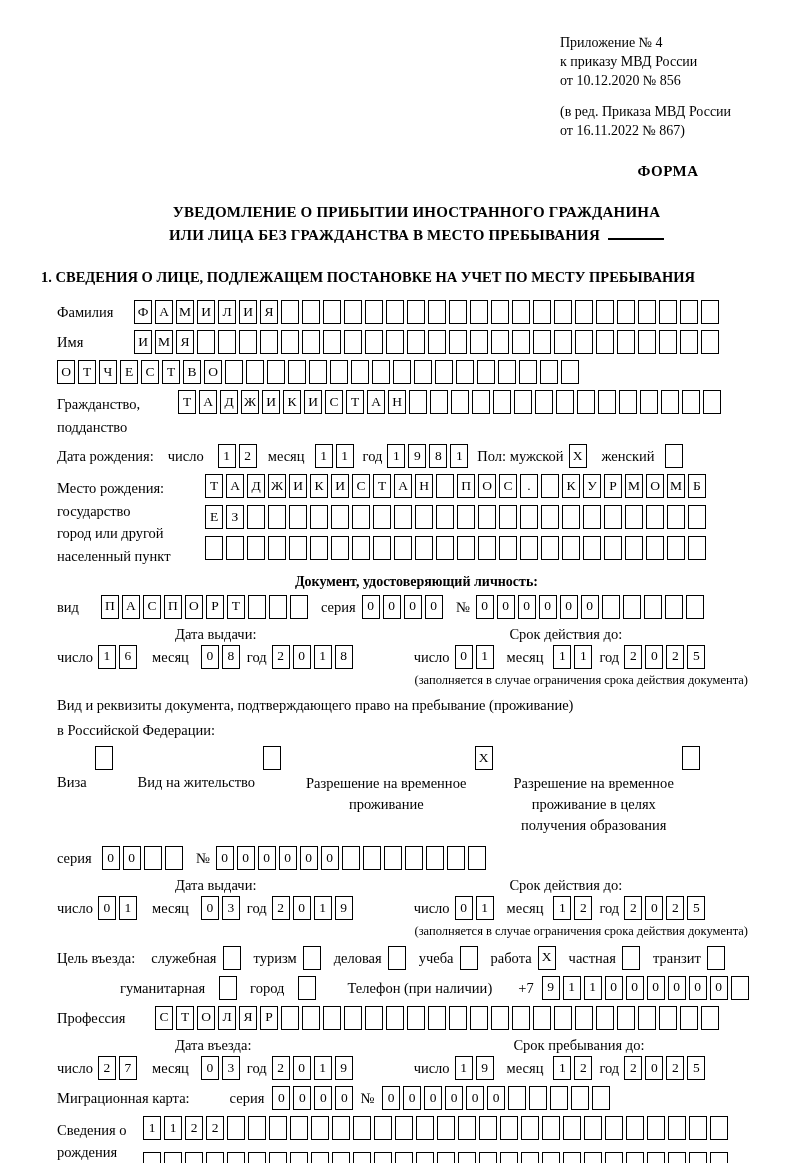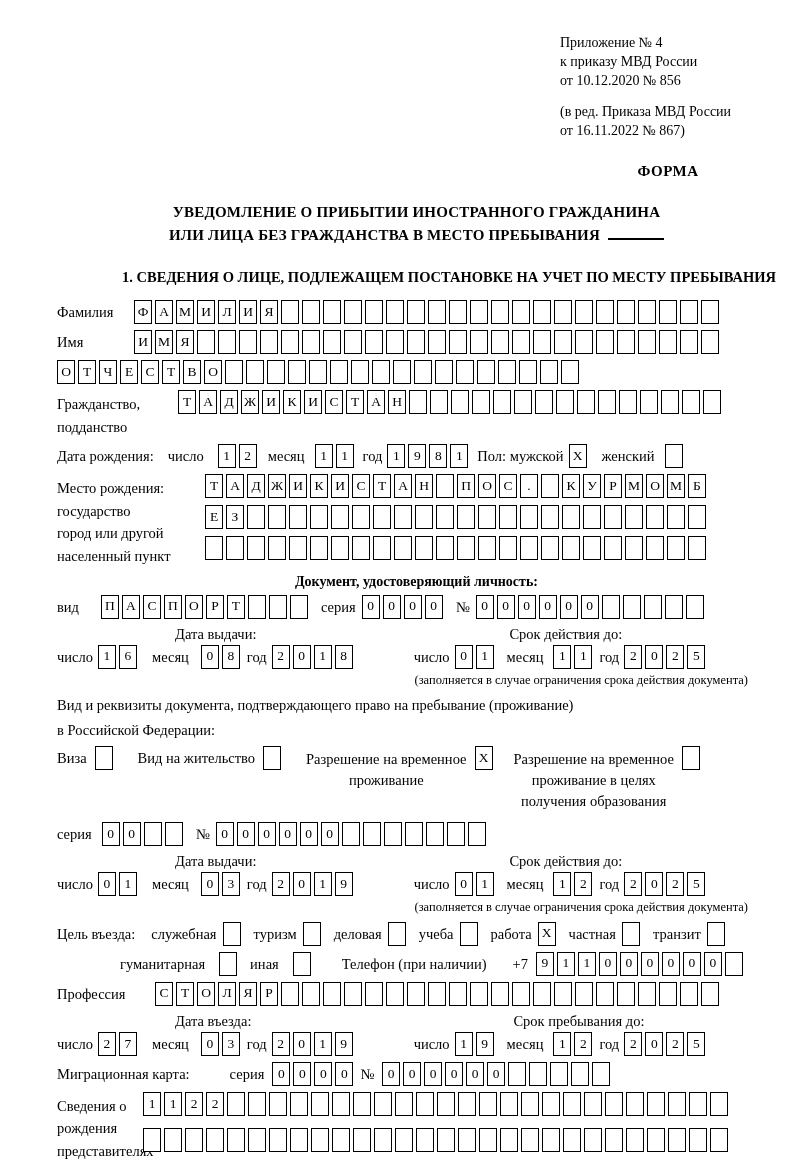--- a/index.html
+++ b/index.html
@@ -9,21 +9,21 @@
     font-family:"Liberation Serif","DejaVu Serif",serif;
     font-size:14px;line-height:1.25;overflow:hidden;position:relative;
   }
   
   .appendix{margin-left:503px;font-size:14px;line-height:1.35;}
   .appendix .ed{margin-top:12px;}
   .forma{margin-left:503px;text-align:center;font-weight:bold;font-size:15px;margin-top:22px;letter-spacing:.5px;}
   
   .title{ text-align:center;font-weight:bold;font-size:15px;margin-top:20px;line-height:1.5;letter-spacing:.2px;}
   .t-underline{display:inline-block;width:56px;border-bottom:2px solid #000;height:12px;margin-left:8px;}
-  .sec1{margin-top:22px;margin-left:-16px;text-align:right;font-weight:bold;font-size:14.5px;margin-bottom:14px;}
+  .sec1{margin-top:22px;margin-left:-16px;text-align:left;font-weight:bold;font-size:14.5px;margin-bottom:14px;}
   
   .frow{display:flex;align-items:flex-start;margin-bottom:6px;}
   .flabel{flex:0 0 auto;font-size:14.5px;padding-top:3px;}
   .w77{width:77px;}.w148{width:148px;}.w121{width:121px;}.w98{width:98px;}.w86{width:86px;}
   .cells{display:flex;flex-wrap:nowrap;}
   .cell{
     flex:0 0 auto;display:inline-flex;align-items:center;justify-content:center;
     width:16px;height:22px;border:1.5px solid #000;margin-right:3px;
     font-size:13.5px;background:#fff;
   }
@@ -32,21 +32,21 @@
   .dlab{padding:3px 5px 0 0;font-size:14.5px;}
   .dates-head{display:flex;font-size:14.5px;margin:2px 0 2px 0;}
   .dh1{margin-left:118px;}
   .dh2{margin-left:253px;}
   .dh2b{margin-left:262px;}
   .note{font-size:12.5px;text-align:right;padding-right:28px;margin:-2px 0 6px 0;}
   .intro{font-size:14.5px;margin:4px 0 2px 0;line-height:1.5;}
   
   .permit-row{display:flex;align-items:flex-start;margin:4px 0 10px 0;font-size:14.5px;}
   .popt{display:flex;align-items:flex-start;}
-  .popt .plbl{padding-top:3px;}
+  .popt .plbl{padding-top:3px;margin-top:24px;}
   .popt .center{text-align:center;white-space:pre-line;line-height:1.45;}
   .popt .cell{margin-left:8px;}.gap22{width:22px;}.gap18{width:18px;}
   .purpose{flex-wrap:nowrap;font-size:14.5px;}
   .purpose .plab{padding:3px 6px 0 10px;}
   .purpose .first{padding-left:0;}
   .sub{font-size:14.5px;line-height:1.55;}
 </style>
 </head>
 <body>
 
@@ -508,21 +508,21 @@
     <span class="cell">X</span>
     <span class="plab">частная</span>
     <span class="cell"></span>
     <span class="plab">транзит</span>
     <span class="cell"></span>
   </div>
 
   <div class="frow purpose" style="padding-left:63px;">
     <span class="plab first">гуманитарная</span>
     <span class="cell" style="margin-left:8px;"></span>
-    <span class="plab">иная</span>
+    <span class="plab">город</span>
     <span class="cell" style="margin-left:8px;"></span>
     <span class="plab" style="padding-left:28px;">Телефон (при наличии)</span>
     <span class="plab" style="padding-left:20px;padding-right:8px;">+7</span>
     <div class="cells">
         <span class="cell">9</span>
         <span class="cell">1</span>
         <span class="cell">1</span>
         <span class="cell">0</span>
         <span class="cell">0</span>
         <span class="cell">0</span>

